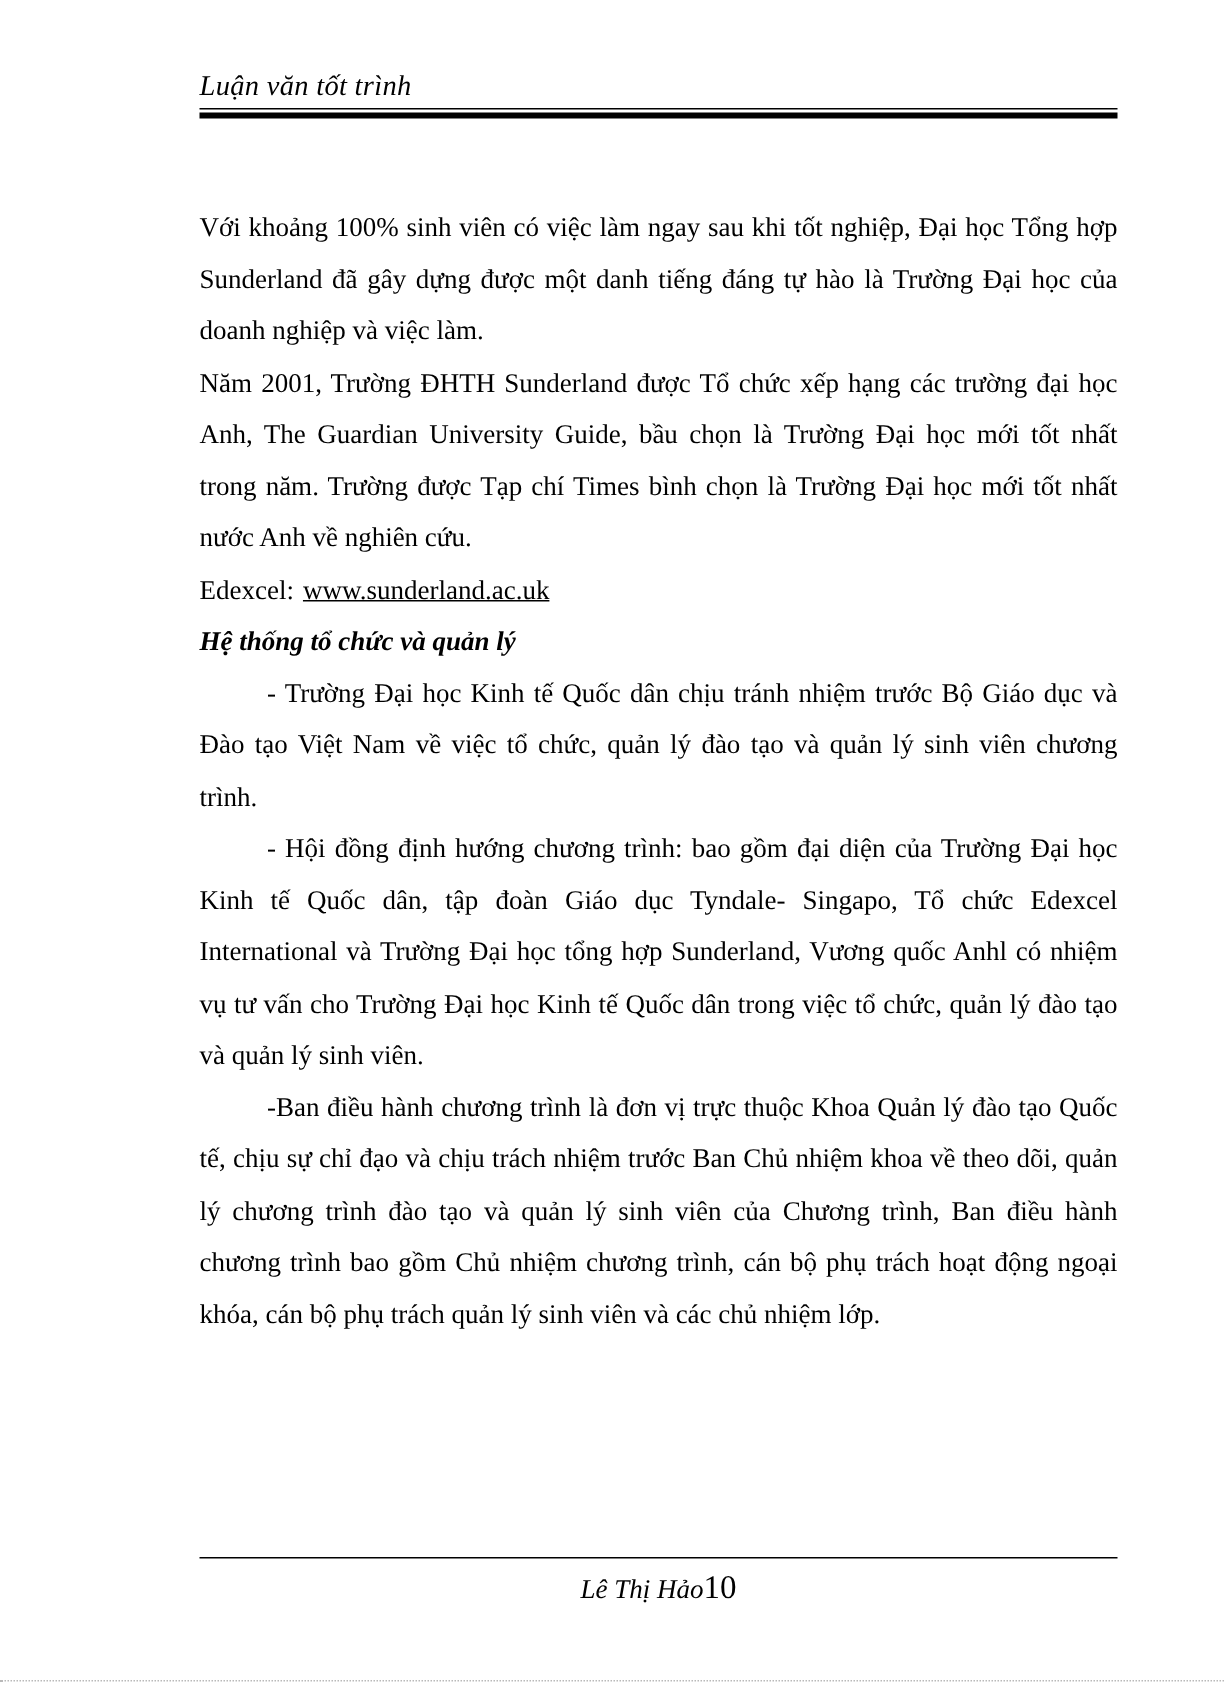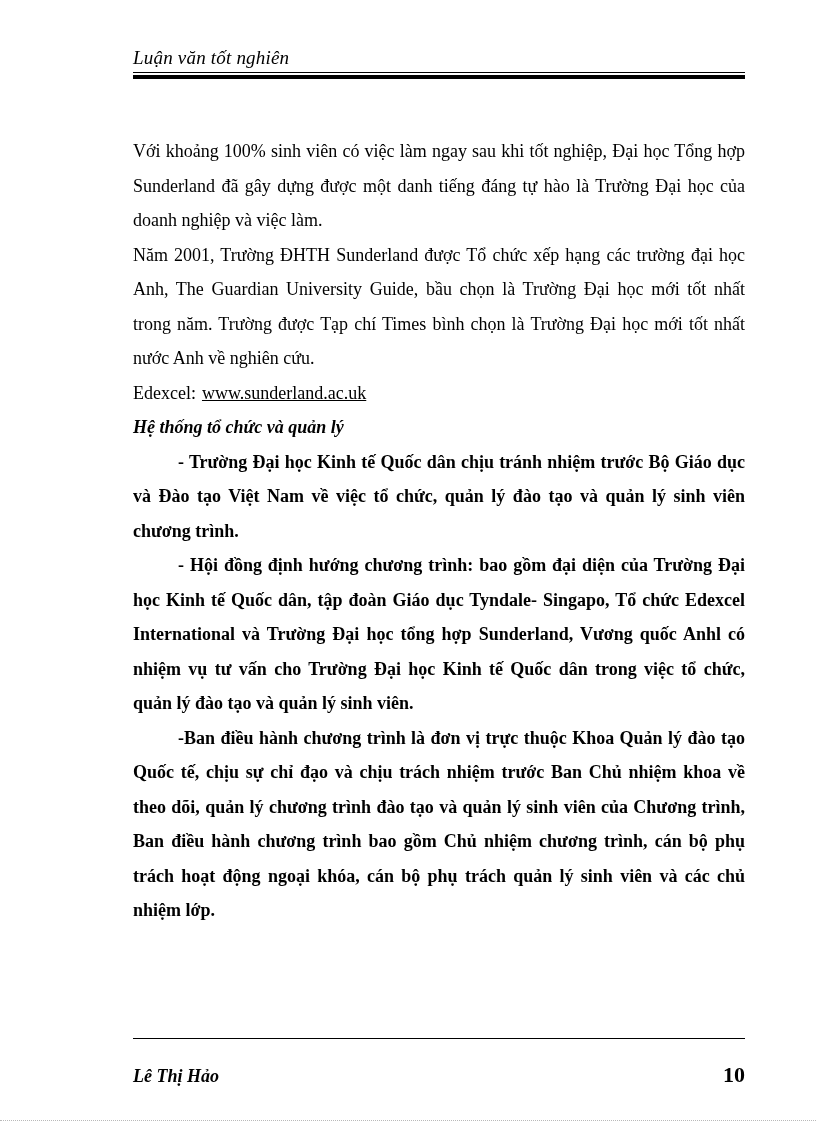--- a/index.html
+++ b/index.html
@@ -46,21 +46,20 @@
     font-size: 18px;
     line-height: 34.5px;
     text-align: justify;
   }
   .content p {
     margin: 0;
     padding: 0;
   }
   .para-indent {
     text-indent: 45px;
-    font-weight: bold;
   }
   .section-heading {
     font-weight: bold;
     font-style: italic;
   }
   .website-link {
     text-decoration: underline;
     cursor: pointer;
     margin-left: 6px;
   }
@@ -71,24 +70,23 @@
     top: 1038px;
     left: 133px;
     width: 612px;
   }
   .footer-rule {
     border-top: 1px solid #000000;
     height: 0;
   }
   .footer-row {
     display: flex;
-    justify-content: space-between;
+    justify-content: center;
     align-items: baseline;
-    margin-top: 23px;
-    font-weight: bold;
+    margin-top: 6px;
   }
   .footer-author {
     font-style: italic;
     font-size: 18px;
   }
   .footer-page {
     font-size: 22px;
   }
 
   .page-bottom-edge {
@@ -98,21 +96,21 @@
     bottom: 2px;
     border-top: 1px dotted #b9b9b9;
   }
 </style>
 </head>
 <body>
 
 <div class="page">
 
   <div class="header">
-    <div class="header-title">Luận văn tốt nghiên</div>
+    <div class="header-title">Luận văn tốt trình</div>
     <div class="header-rule"></div>
   </div>
 
   <div class="content">
     <p>Với khoảng 100% sinh viên có việc làm ngay sau khi tốt nghiệp, Đại học Tổng hợp Sunderland đã gây dựng được một danh tiếng đáng tự hào là Trường Đại học của doanh nghiệp và việc làm.</p>
     <p>Năm 2001, Trường ĐHTH Sunderland được Tổ chức xếp hạng các trường đại học Anh, The Guardian University Guide, bầu chọn là Trường Đại học mới tốt nhất trong năm. Trường được Tạp chí Times bình chọn là Trường Đại học mới tốt nhất nước Anh về nghiên cứu.</p>
     <p><span>Edexcel:</span><a href="#" class="website-link" style="color: #000000;">www.sunderland.ac.uk</a></p>
     <p class="section-heading">Hệ thống tổ chức và quản lý</p>
     <p class="para-indent">- Trường Đại học Kinh tế Quốc dân chịu tránh nhiệm trước Bộ Giáo dục và Đào tạo Việt Nam về việc tổ chức, quản lý đào tạo và quản lý sinh viên chương trình.</p>
     <p class="para-indent">- Hội đồng định hướng chương trình: bao gồm đại diện của Trường Đại học Kinh tế Quốc dân, tập đoàn Giáo dục Tyndale- Singapo, Tổ chức Edexcel International và Trường Đại học tổng hợp Sunderland, Vương quốc Anhl có nhiệm vụ tư vấn cho Trường Đại học Kinh tế Quốc dân trong việc tổ chức, quản lý đào tạo và quản lý sinh viên.</p>

